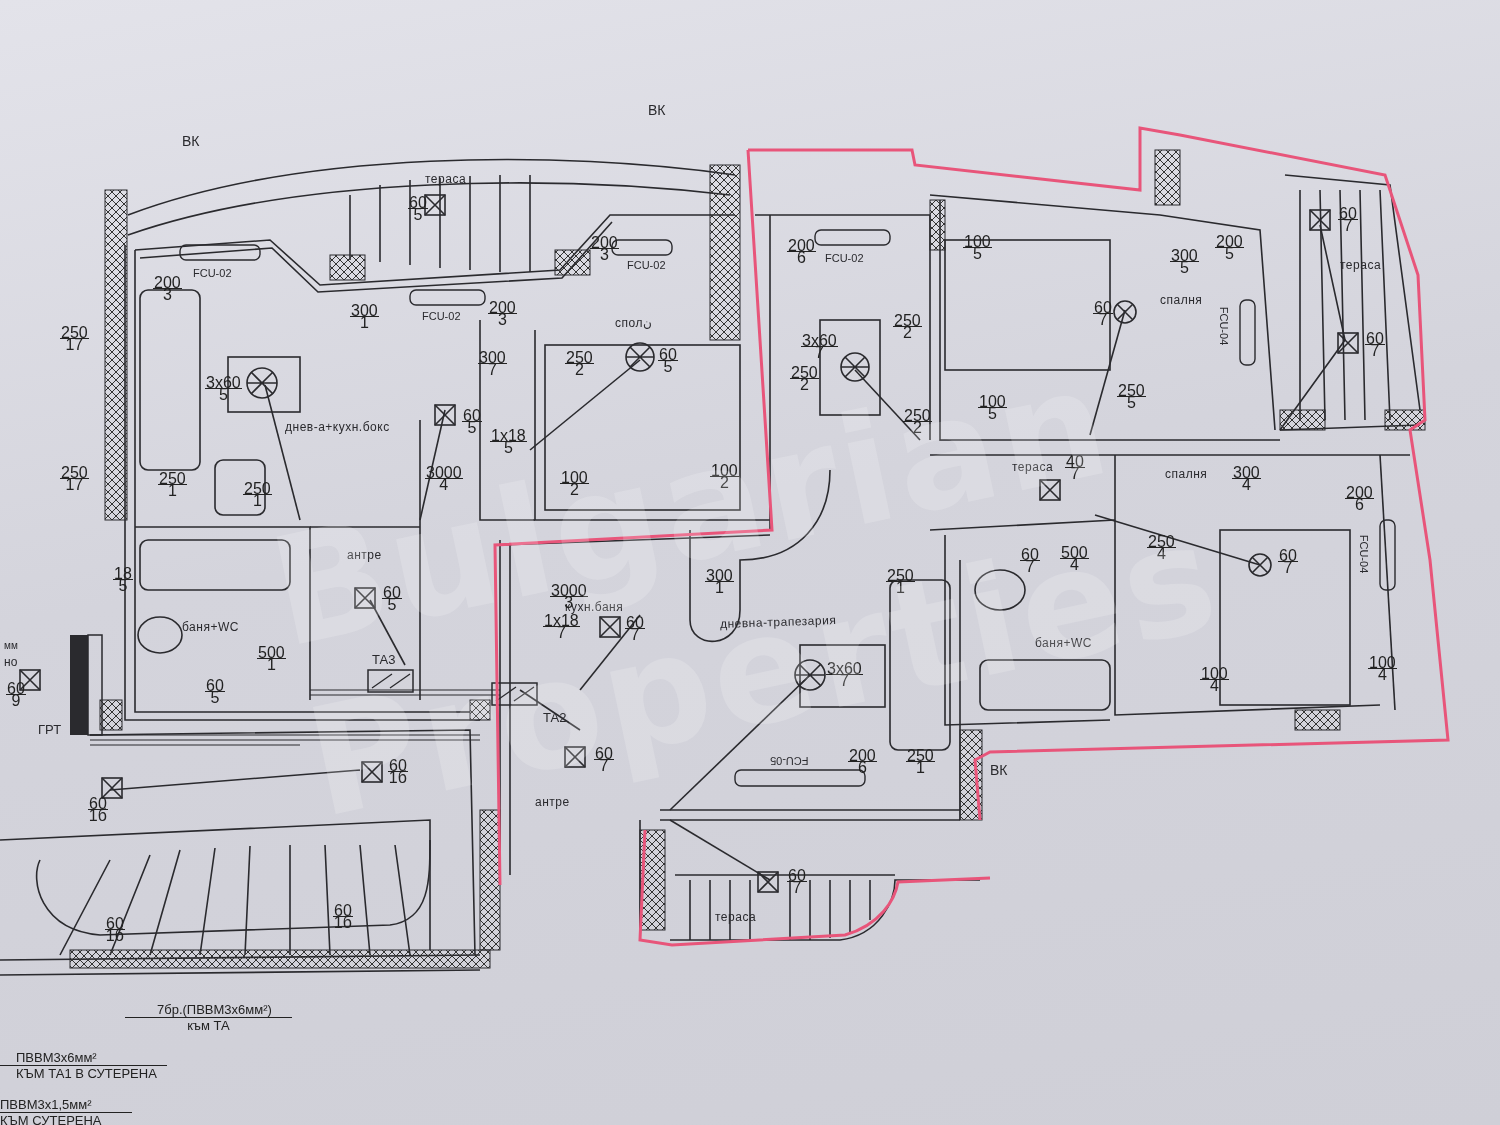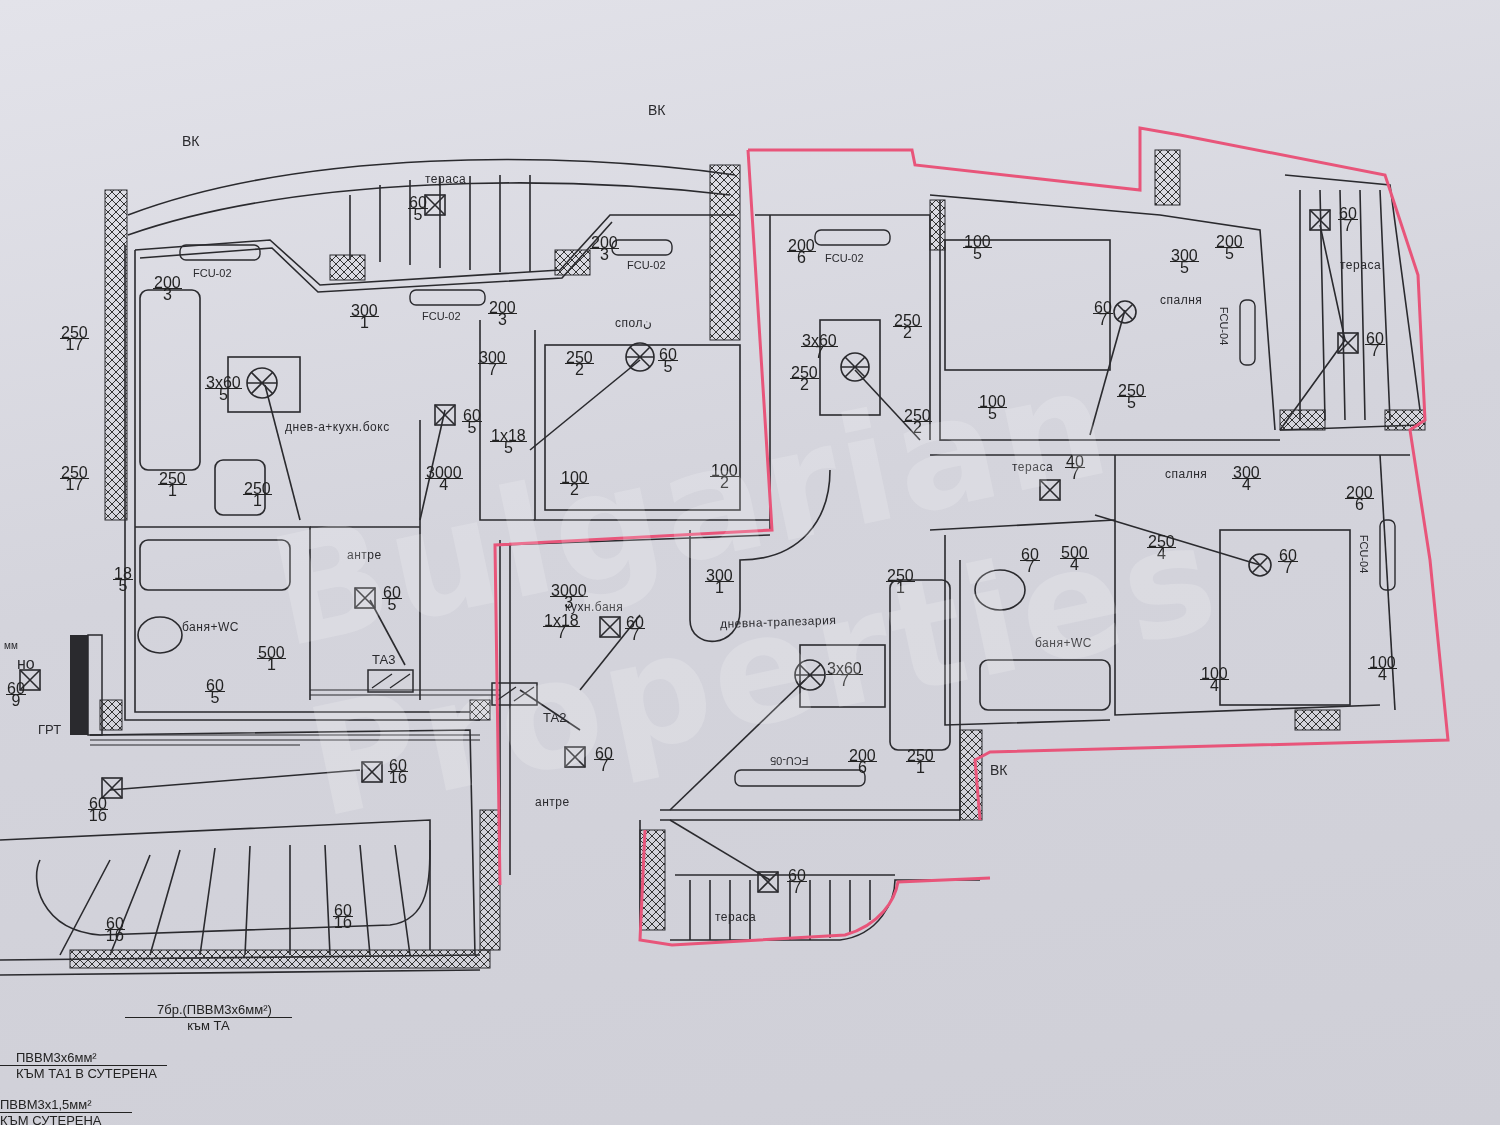--- a/index.html
+++ b/index.html
@@ -495,15 +495,15 @@
 <div class="note" style="left:0px;top:1050px">
   <div class="top" style="padding-left:16px;padding-right:70px">ПВВМ3х6мм²</div>
   <div style="padding-left:16px">КЪМ ТА1 В СУТЕРЕНА</div>
 </div>
 <div class="note" style="left:0px;top:1097px">
   <div class="top" style="padding-right:40px">ПВВМ3х1,5мм²</div>
   <div>КЪМ СУТЕРЕНА</div>
 </div>
 
 <div class="lbl" style="left:4px;top:640px;font-size:10px">мм</div>
-<div class="lbl" style="left:17px;top:655px;font-size:16px">но</div>
+<div class="lbl" style="left:4px;top:655px;font-size:12px">но</div>
 
 <div class="watermark">Bulgarian Properties</div>
 
 </body></html>

